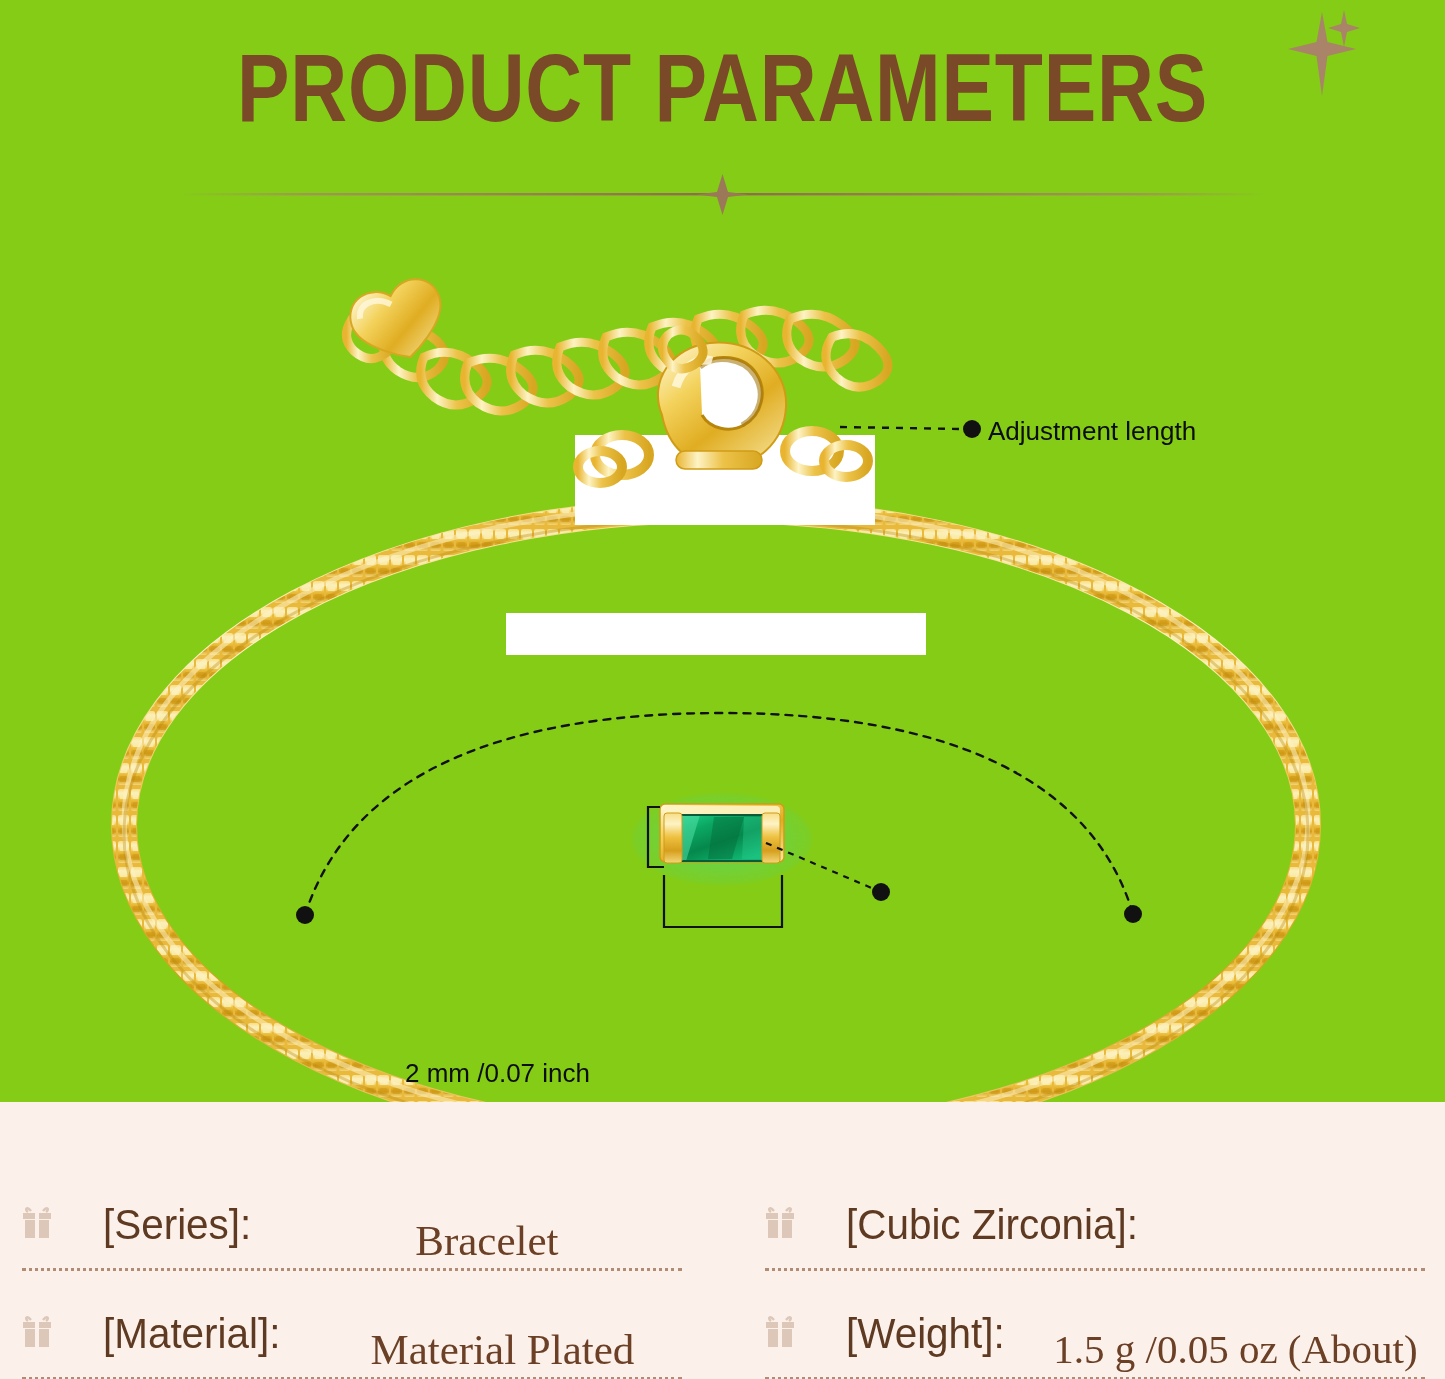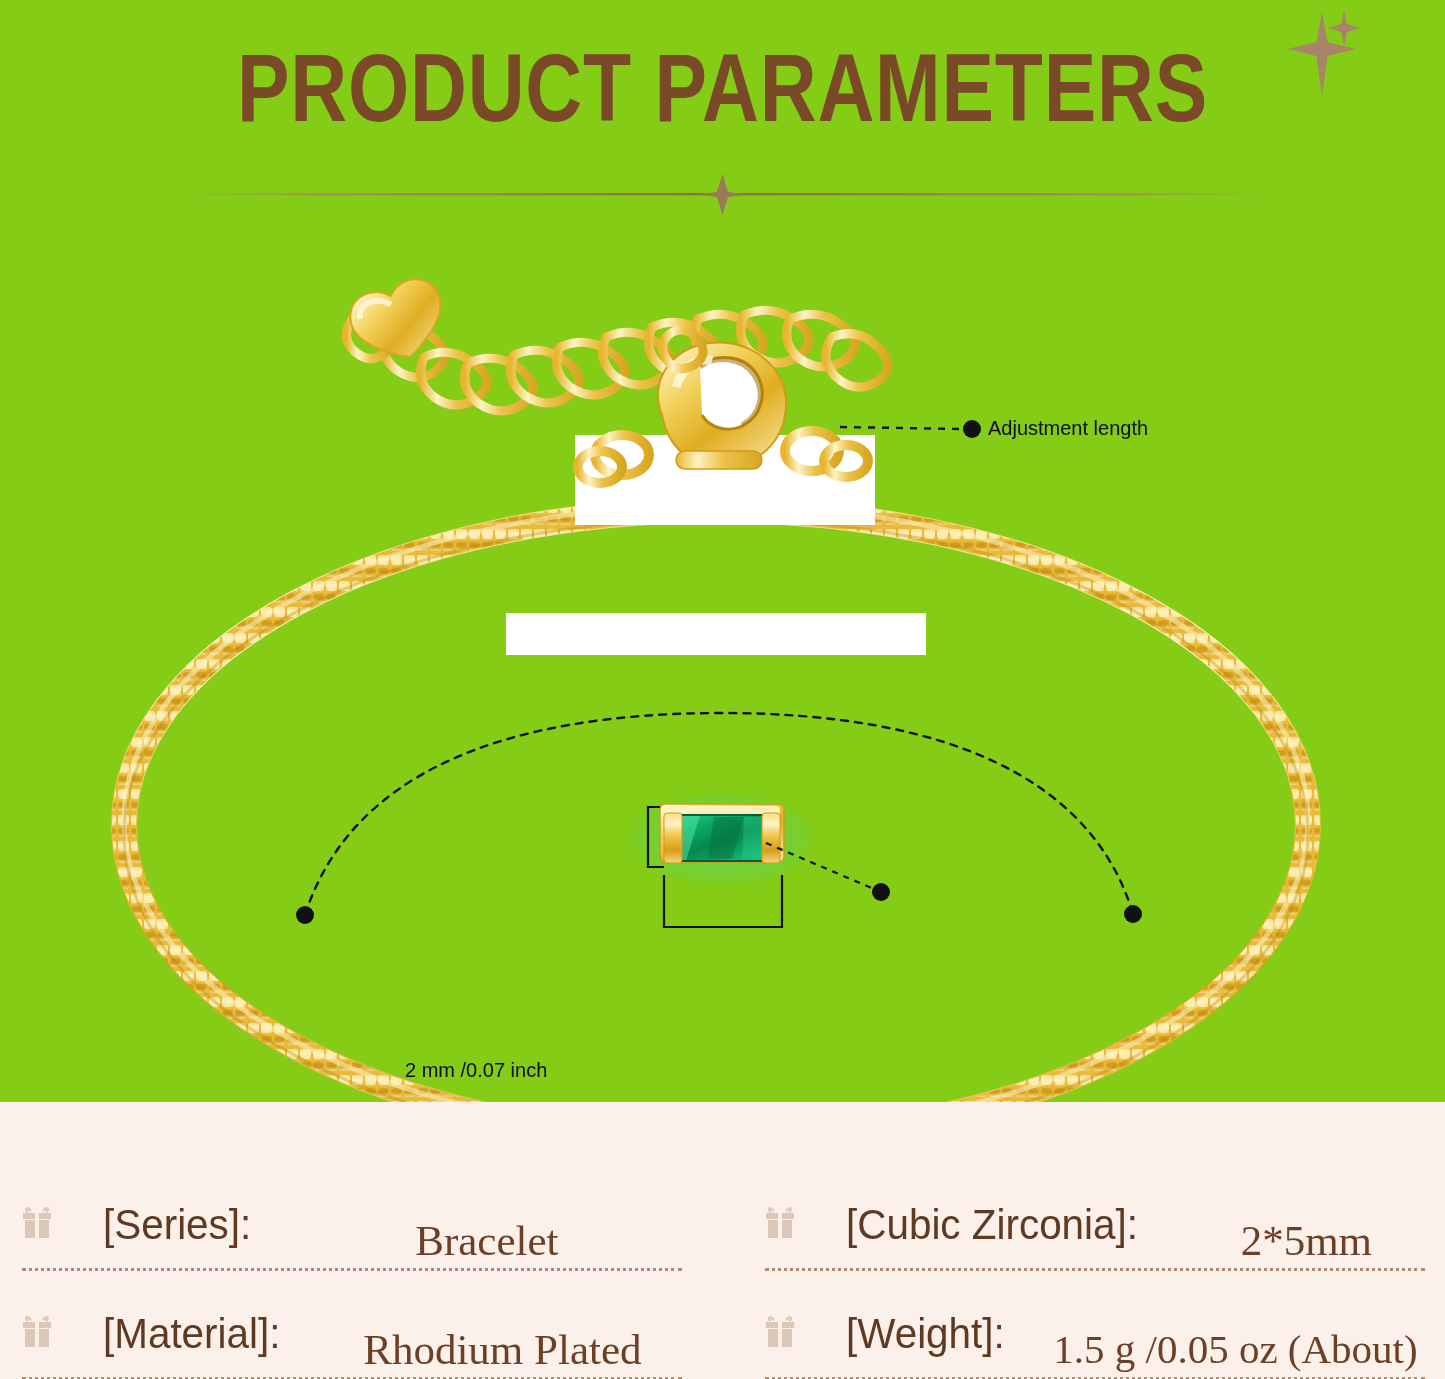--- a/index.html
+++ b/index.html
@@ -62,21 +62,21 @@
   }
   #bracelet-svg {
     position: absolute;
     left: 0; top: 0;
     width: 1445px;
     height: 887px;
   }
   .callout-text {
     position: absolute;
     color: #0d0d0d;
-    font-size: 20px;
+    font-size: 26px;
     font-family: "Liberation Sans", sans-serif;
     white-space: nowrap;
     line-height: 1;
   }
   #label-adjustment { left: 988px; top: 203px; }
   #label-perimeter  { left: 512px; top: 403px; font-size: 30px; }
   #label-2mm        { left: 405px; top: 845px; }
   #label-6mm        { left: 604px; top: 910px; }
   #label-cz         { left: 843px; top: 892px; }
 
@@ -311,36 +311,35 @@
 
       <div class="spec-row">
         <svg class="gift-icon" viewBox="0 0 30 34">
           <path d="M9 6 C5 1 2 4 6 7" fill="none" stroke="#dcc7b8" stroke-width="2.4"></path>
           <path d="M21 6 C25 1 28 4 24 7" fill="none" stroke="#dcc7b8" stroke-width="2.4"></path>
           <rect x="1" y="8" width="28" height="6" fill="#dcc7b8"></rect>
           <rect x="3" y="15" width="24" height="18" fill="#dcc7b8"></rect>
           <rect x="13" y="8" width="4" height="25" fill="#fcf1ea"></rect>
         </svg>
         <span class="spec-key">[Material]:</span>
-        <span class="spec-val">Rhodium Plated</span>
+        <span class="spec-val">Material Plated</span>
       </div>
     </div>
 
     <div class="spec-col" id="spec-col-right">
 
       <div class="spec-row">
         <svg class="gift-icon" viewBox="0 0 30 34">
           <path d="M9 6 C5 1 2 4 6 7" fill="none" stroke="#dcc7b8" stroke-width="2.4"></path>
           <path d="M21 6 C25 1 28 4 24 7" fill="none" stroke="#dcc7b8" stroke-width="2.4"></path>
           <rect x="1" y="8" width="28" height="6" fill="#dcc7b8"></rect>
           <rect x="3" y="15" width="24" height="18" fill="#dcc7b8"></rect>
           <rect x="13" y="8" width="4" height="25" fill="#fcf1ea"></rect>
         </svg>
         <span class="spec-key">[Cubic Zirconia]:</span>
-        <span class="spec-val">2*5mm</span>
       </div>
 
       <div class="spec-row">
         <svg class="gift-icon" viewBox="0 0 30 34">
           <path d="M9 6 C5 1 2 4 6 7" fill="none" stroke="#dcc7b8" stroke-width="2.4"></path>
           <path d="M21 6 C25 1 28 4 24 7" fill="none" stroke="#dcc7b8" stroke-width="2.4"></path>
           <rect x="1" y="8" width="28" height="6" fill="#dcc7b8"></rect>
           <rect x="3" y="15" width="24" height="18" fill="#dcc7b8"></rect>
           <rect x="13" y="8" width="4" height="25" fill="#fcf1ea"></rect>
         </svg>

